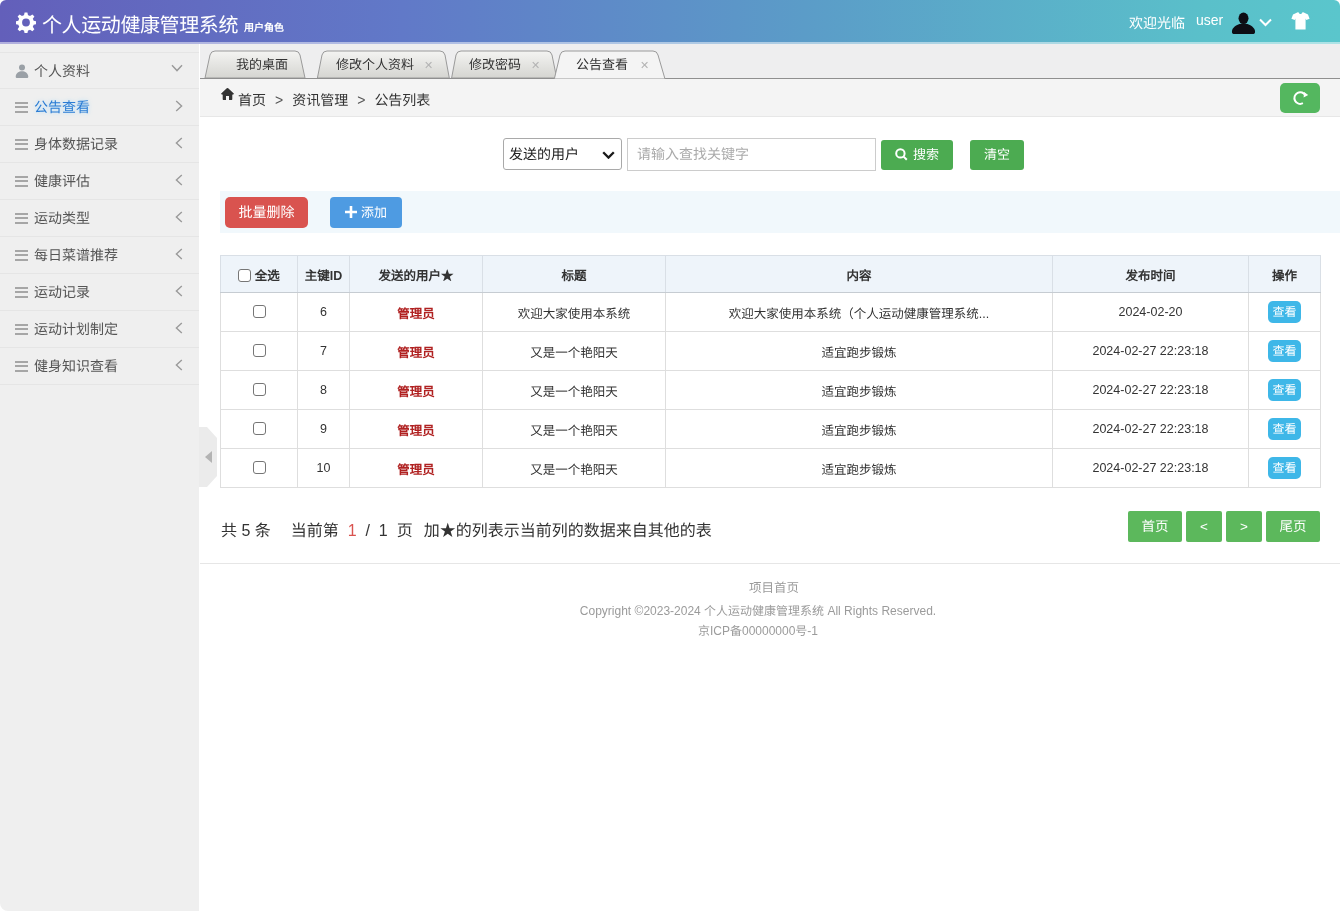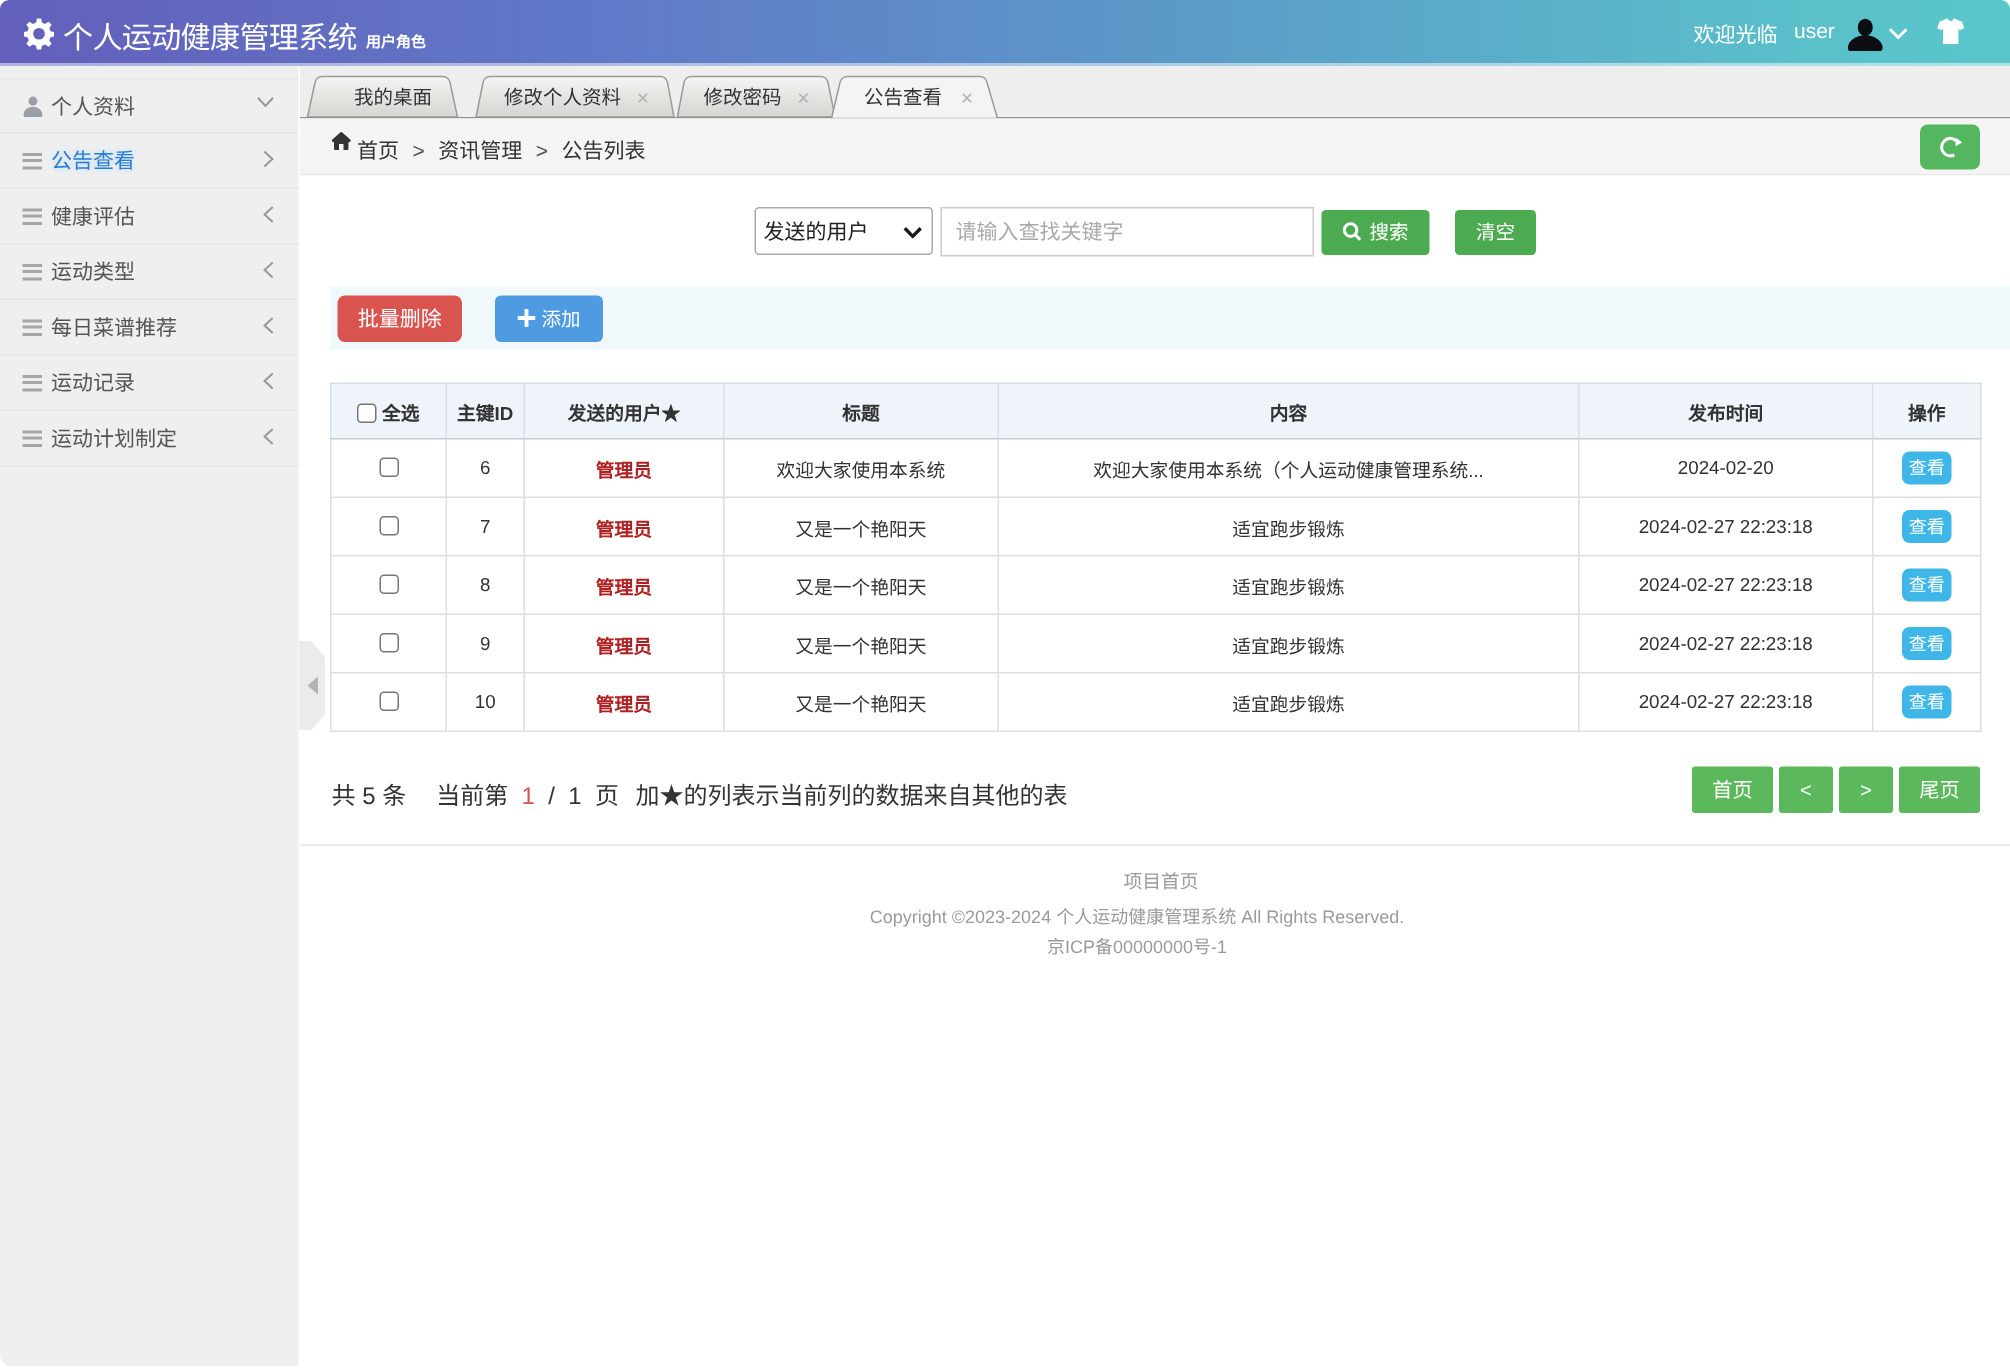--- a/index.html
+++ b/index.html
@@ -126,20 +126,31 @@
       <svg class="arr" width="8" height="12" viewBox="0 0 8 12">
           <path fill="none" stroke="#9a9a9a" stroke-width="1.4" d="M1.2 1 6.6 6 1.2 11"></path>
         </svg>
       </div>
     <div class="sitem">
         <span class="ham">
           <i></i>
           <i></i>
           <i></i>
         </span>
+        <span class="txt">身体数据记录</span>
+      <svg class="arr" width="8" height="12" viewBox="0 0 8 12">
+          <path fill="none" stroke="#9a9a9a" stroke-width="1.4" d="M6.8 1 1.4 6l5.4 5"></path>
+        </svg>
+      </div>
+    <div class="sitem">
+        <span class="ham">
+          <i></i>
+          <i></i>
+          <i></i>
+        </span>
         <span class="txt">健康评估</span>
       <svg class="arr" width="8" height="12" viewBox="0 0 8 12">
           <path fill="none" stroke="#9a9a9a" stroke-width="1.4" d="M6.8 1 1.4 6l5.4 5"></path>
         </svg>
       </div>
     <div class="sitem">
         <span class="ham">
           <i></i>
           <i></i>
           <i></i>
@@ -171,20 +182,31 @@
           <path fill="none" stroke="#9a9a9a" stroke-width="1.4" d="M6.8 1 1.4 6l5.4 5"></path>
         </svg>
       </div>
     <div class="sitem">
         <span class="ham">
           <i></i>
           <i></i>
           <i></i>
         </span>
         <span class="txt">运动计划制定</span>
+      <svg class="arr" width="8" height="12" viewBox="0 0 8 12">
+          <path fill="none" stroke="#9a9a9a" stroke-width="1.4" d="M6.8 1 1.4 6l5.4 5"></path>
+        </svg>
+      </div>
+    <div class="sitem">
+        <span class="ham">
+          <i></i>
+          <i></i>
+          <i></i>
+        </span>
+        <span class="txt">健身知识查看</span>
       <svg class="arr" width="8" height="12" viewBox="0 0 8 12">
           <path fill="none" stroke="#9a9a9a" stroke-width="1.4" d="M6.8 1 1.4 6l5.4 5"></path>
         </svg>
       </div>
   </div>
   <div class="flap">
       <span class="tri"></span>
     </div>
 
   <div class="tabstrip">

